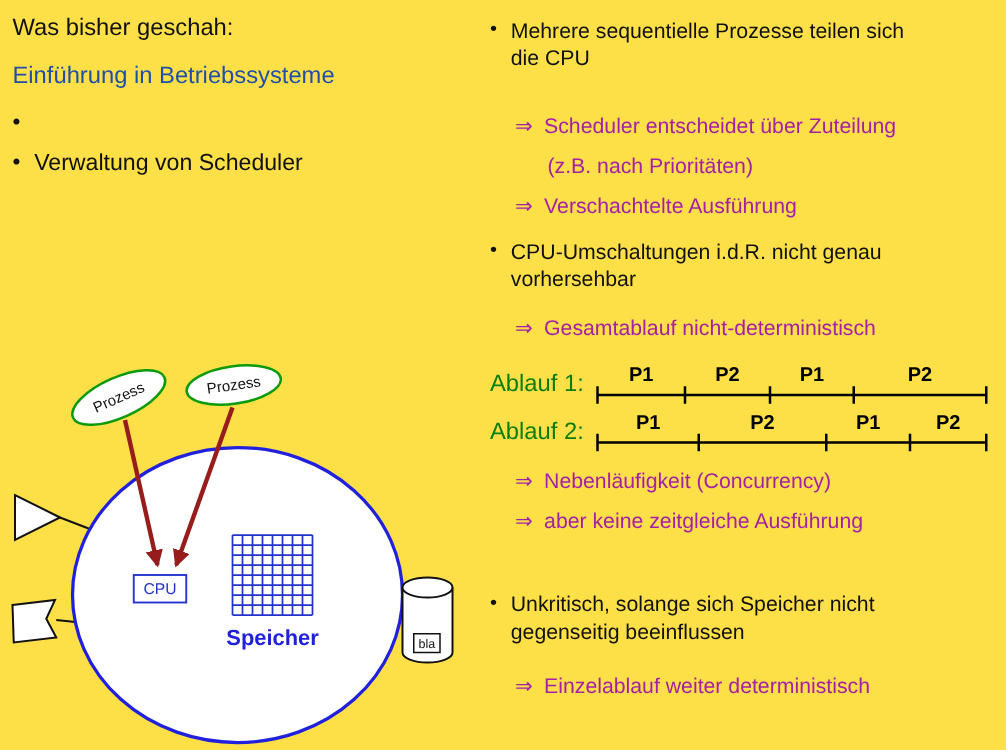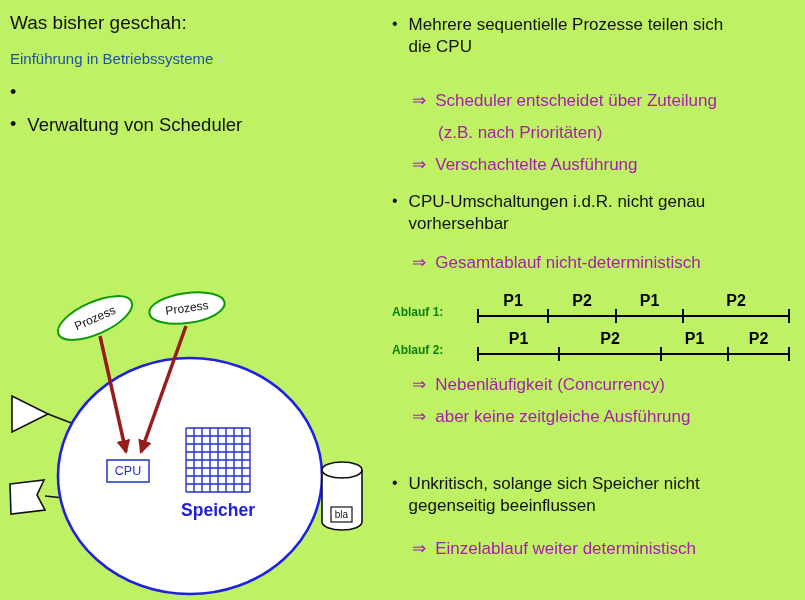--- a/index.html
+++ b/index.html
@@ -1,23 +1,23 @@
 <!DOCTYPE html>
 <html><head>
 <meta charset="utf-8">
 <style>
   * { margin:0; padding:0; box-sizing:border-box; }
   html,body { width:805px; height:600px; background:#ffffff; overflow:hidden;
               font-family:"Liberation Sans", sans-serif; color:#111; }
-  .slide { position:relative; width:805px; height:600px; background:#bef264; }
+  .slide { position:relative; width:805px; height:600px; background:#fde047; }
 
   
   .left-panel { position:absolute; left:10px; top:12px; width:372px; }
   .lp-title    { font-size:19px; color:#111; margin-bottom:16px; }
-  .lp-subtitle { font-size:15px; color:#1f4fa8; margin-bottom:14px; }
+  .lp-subtitle { font-size:19px; color:#1f4fa8; margin-bottom:14px; }
   .lp-bullet   { display:flex; gap:11px; font-size:18.5px; color:#111;
                  margin-bottom:9px; line-height:1.3; }
   .lp-dot      { font-size:18px; line-height:1.3; }
 
   
   .diagram { position:absolute; left:0; top:268px; width:400px; height:332px; }
 
   
   .right-panel { position:absolute; left:388px; top:0; width:414px; height:600px;
                  font-size:17px; line-height:1.3; }
@@ -25,21 +25,21 @@
   .r-bullet { display:flex; gap:11px; color:#111; }
   .r-dot    { font-size:16px; }
   .r-arrow  { display:flex; gap:9px; color:#a520a8; }
   .r-paren  { color:#a520a8; }
   .r-paren.maroon { color:#8b2020; }
 
   
   .timeline { position:absolute; }
   .tl-row   { position:absolute; left:0; width:100%; height:34px; }
   .tl-label { position:absolute; left:0; bottom:5px; color:#0b7d0b;
-              font-weight:bold; font-size:12px; }
+              font-weight:normal; font-size:19px; }
   .tl-axis  { position:absolute; left:86px; bottom:0; width:311px; height:34px; }
   .tl-line  { position:absolute; left:0; right:0; bottom:9px; height:2px; background:#000; }
   .tl-segs  { position:absolute; left:0; top:0; width:100%; height:100%; display:flex; }
   .tl-seg   { position:relative; height:100%; }
   .tl-seg::before { content:""; position:absolute; left:-1px; bottom:3px;
                     width:2px; height:14px; background:#000; }
   .tl-segs::after { content:""; position:absolute; right:-1px; bottom:3px;
                     width:2px; height:14px; background:#000; }
   .tl-p { position:absolute; left:0; right:0; top:-1px; text-align:center;
           font-weight:bold; font-size:16px; color:#000; }

